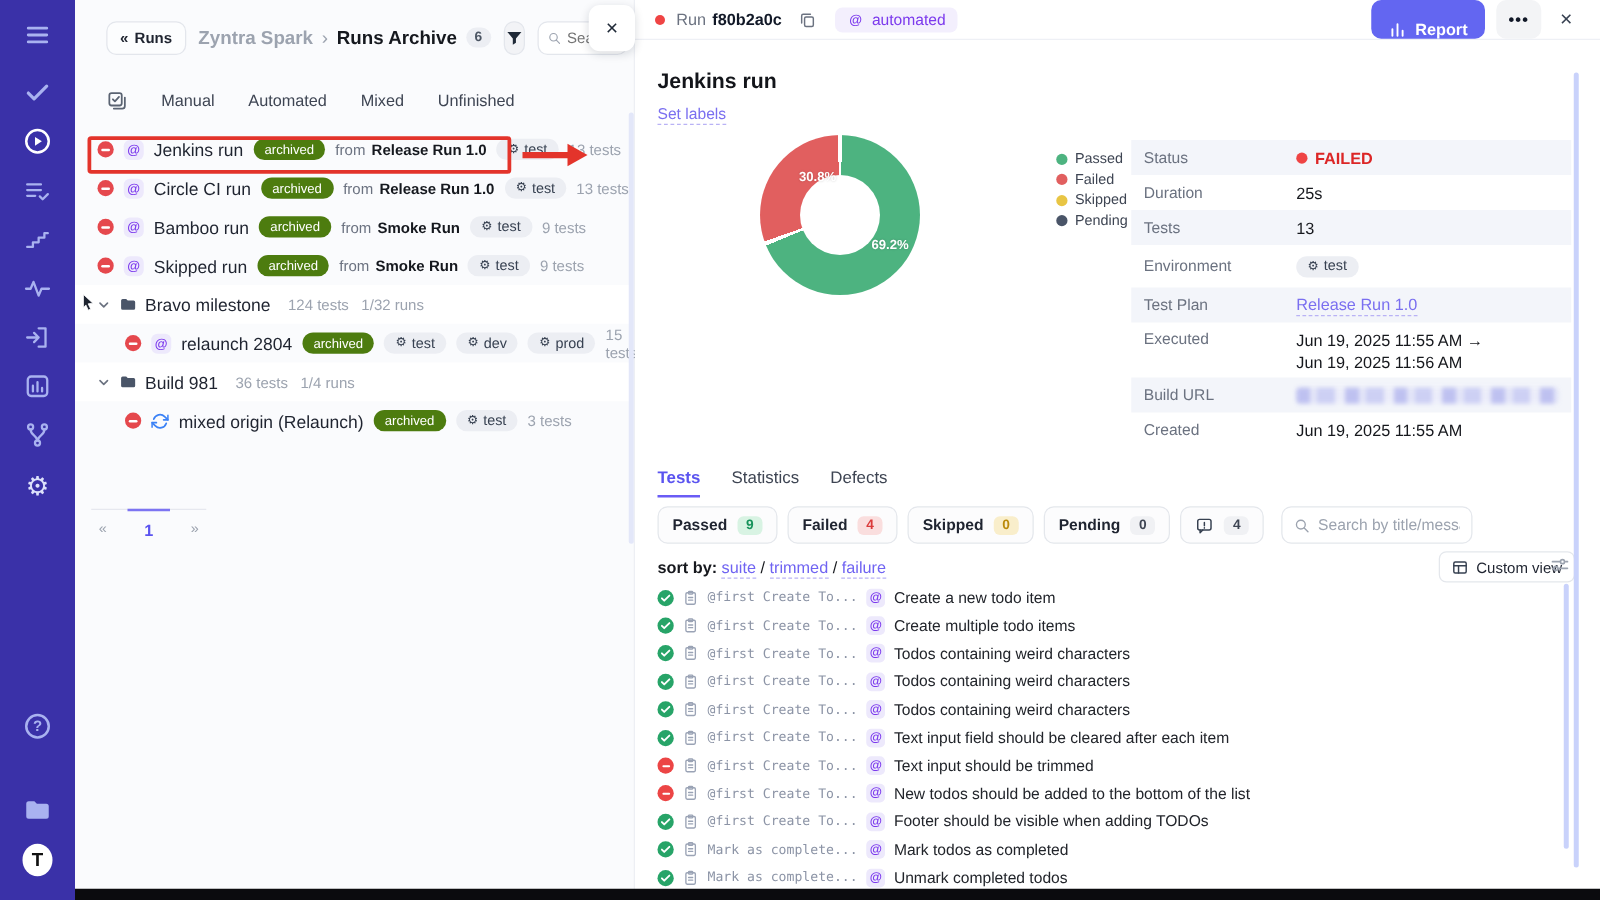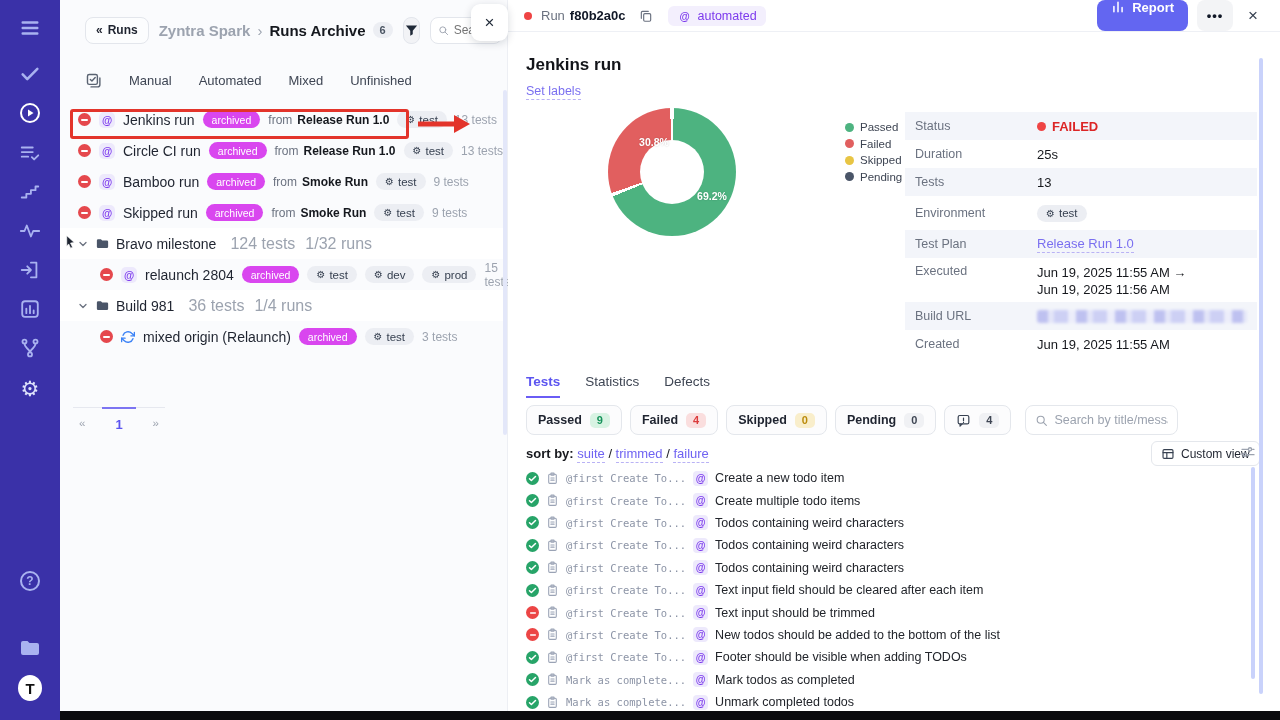--- a/index.html
+++ b/index.html
@@ -44,22 +44,22 @@
     font-size:13px; color:#3E4553; }
   .lp-tabs .tab { cursor:pointer; }
   .select-icon { color:#5A6372; cursor:pointer; }
 
   .runs-list { position:absolute; top:104px; left:0; right:2px; }
   .run-row { height:31px; display:flex; align-items:center; gap:8px; padding-left:18px; font-size:14px; cursor:pointer; }
   .run-row.indent { padding-left:40px; }
   .run-row.folder { padding-left:17px; gap:6px; background:#FFFFFF; }
   .r-name { color:#1F2430; font-weight:500; white-space:nowrap; }
   .f-name { color:#1F2430; font-weight:400; margin-right:8px; white-space:nowrap; }
-  .f-stats { color:#9CA3AF; font-size:16px; margin-right:4px; }
-  .archived { background:#d946ef; color:#fff; font-size:10.5px; border-radius:9px; padding:2.5px 9px; font-weight:500; }
+  .f-stats { color:#9CA3AF; font-size:12px; margin-right:4px; }
+  .archived { background:#4d7c0f; color:#fff; font-size:10.5px; border-radius:9px; padding:2.5px 9px; font-weight:500; }
   .from-label { color:#6B7280; font-size:12px; }
   .from-name { color:#15181E; font-size:12px; font-weight:700; margin-left:-3px; }
   .tag-pill { display:inline-flex; align-items:center; gap:4px; background:#ECEEF3; color:#374151;
     border-radius:10px; padding:2.5px 9px; font-size:11.5px; }
   .gear-glyph { font-family:"DejaVu Sans",sans-serif; font-size:10px; color:#374151; }
   .r-count { color:#9CA3AF; font-size:12px; }
   .ic-failrun { width:13px; height:13px; min-width:13px; border-radius:50%; background:#E5484D; position:relative; }
   .ic-failrun::after { content:""; position:absolute; left:3px; right:3px; top:5.5px; height:2px; background:#fff; border-radius:1px; }
   .at-icon { width:16px; height:16px; min-width:16px; border-radius:5px; background:#EDE9FC; color:#7C3AED;
     font-weight:700; font-size:10.5px; display:flex; align-items:center; justify-content:center; }
@@ -82,21 +82,21 @@
   .rp { position:absolute; left:508px; top:0; width:772px; height:712px; background:#fff; }
   .rp-top { height:32px; border-bottom:1px solid #EEF0F5; display:flex; align-items:center; padding:0 16px; gap:9px; }
   .dot-red-sm { width:8px; height:8px; border-radius:50%; background:#EF4444; }
   .run-label { font-size:13px; color:#6B7280; }
   .run-id { font-size:13px; color:#111827; font-weight:700; margin-left:-4px; }
   .copy-btn { color:#6B7280; cursor:pointer; margin-left:4px; }
   .auto-badge { display:flex; align-items:center; gap:5px; background:#F3EFFD; color:#7C3AED;
     border-radius:6px; padding:3px 9px; font-size:12.5px; margin-left:6px; cursor:pointer; }
   .auto-badge .at-icon { background:transparent; width:13px; height:13px; }
   .rp-top-spacer { flex:1; }
-  .report-btn { display:flex; align-items:flex-start; gap:7px; background:#6366F1; color:#fff; border:none;
+  .report-btn { display:flex; align-items:flex-end; gap:7px; background:#6366F1; color:#fff; border:none;
     border-radius:8px; height:31px; padding:0 14px; font-size:13px; font-weight:600; cursor:pointer; }
   .more-btn { width:36px; height:31px; background:#F3F4F6; border-radius:8px; display:flex; align-items:center;
     justify-content:center; font-size:13px; font-weight:700; color:#111827; letter-spacing:1px; cursor:pointer; }
   .close-btn { font-size:17px; color:#374151; cursor:pointer; padding:0 6px; }
 
   .rp-title { position:absolute; top:55px; left:18px; font-size:17px; font-weight:700; color:#13151A; }
   .set-labels { position:absolute; top:84px; left:18px; font-size:12.5px; color:#7A6FF0;
     border-bottom:1px dashed #B9B2F5; padding-bottom:1px; cursor:pointer; }
 
   .donut { position:absolute; top:108px; left:100px; width:128px; height:128px; border-radius:50%; }

